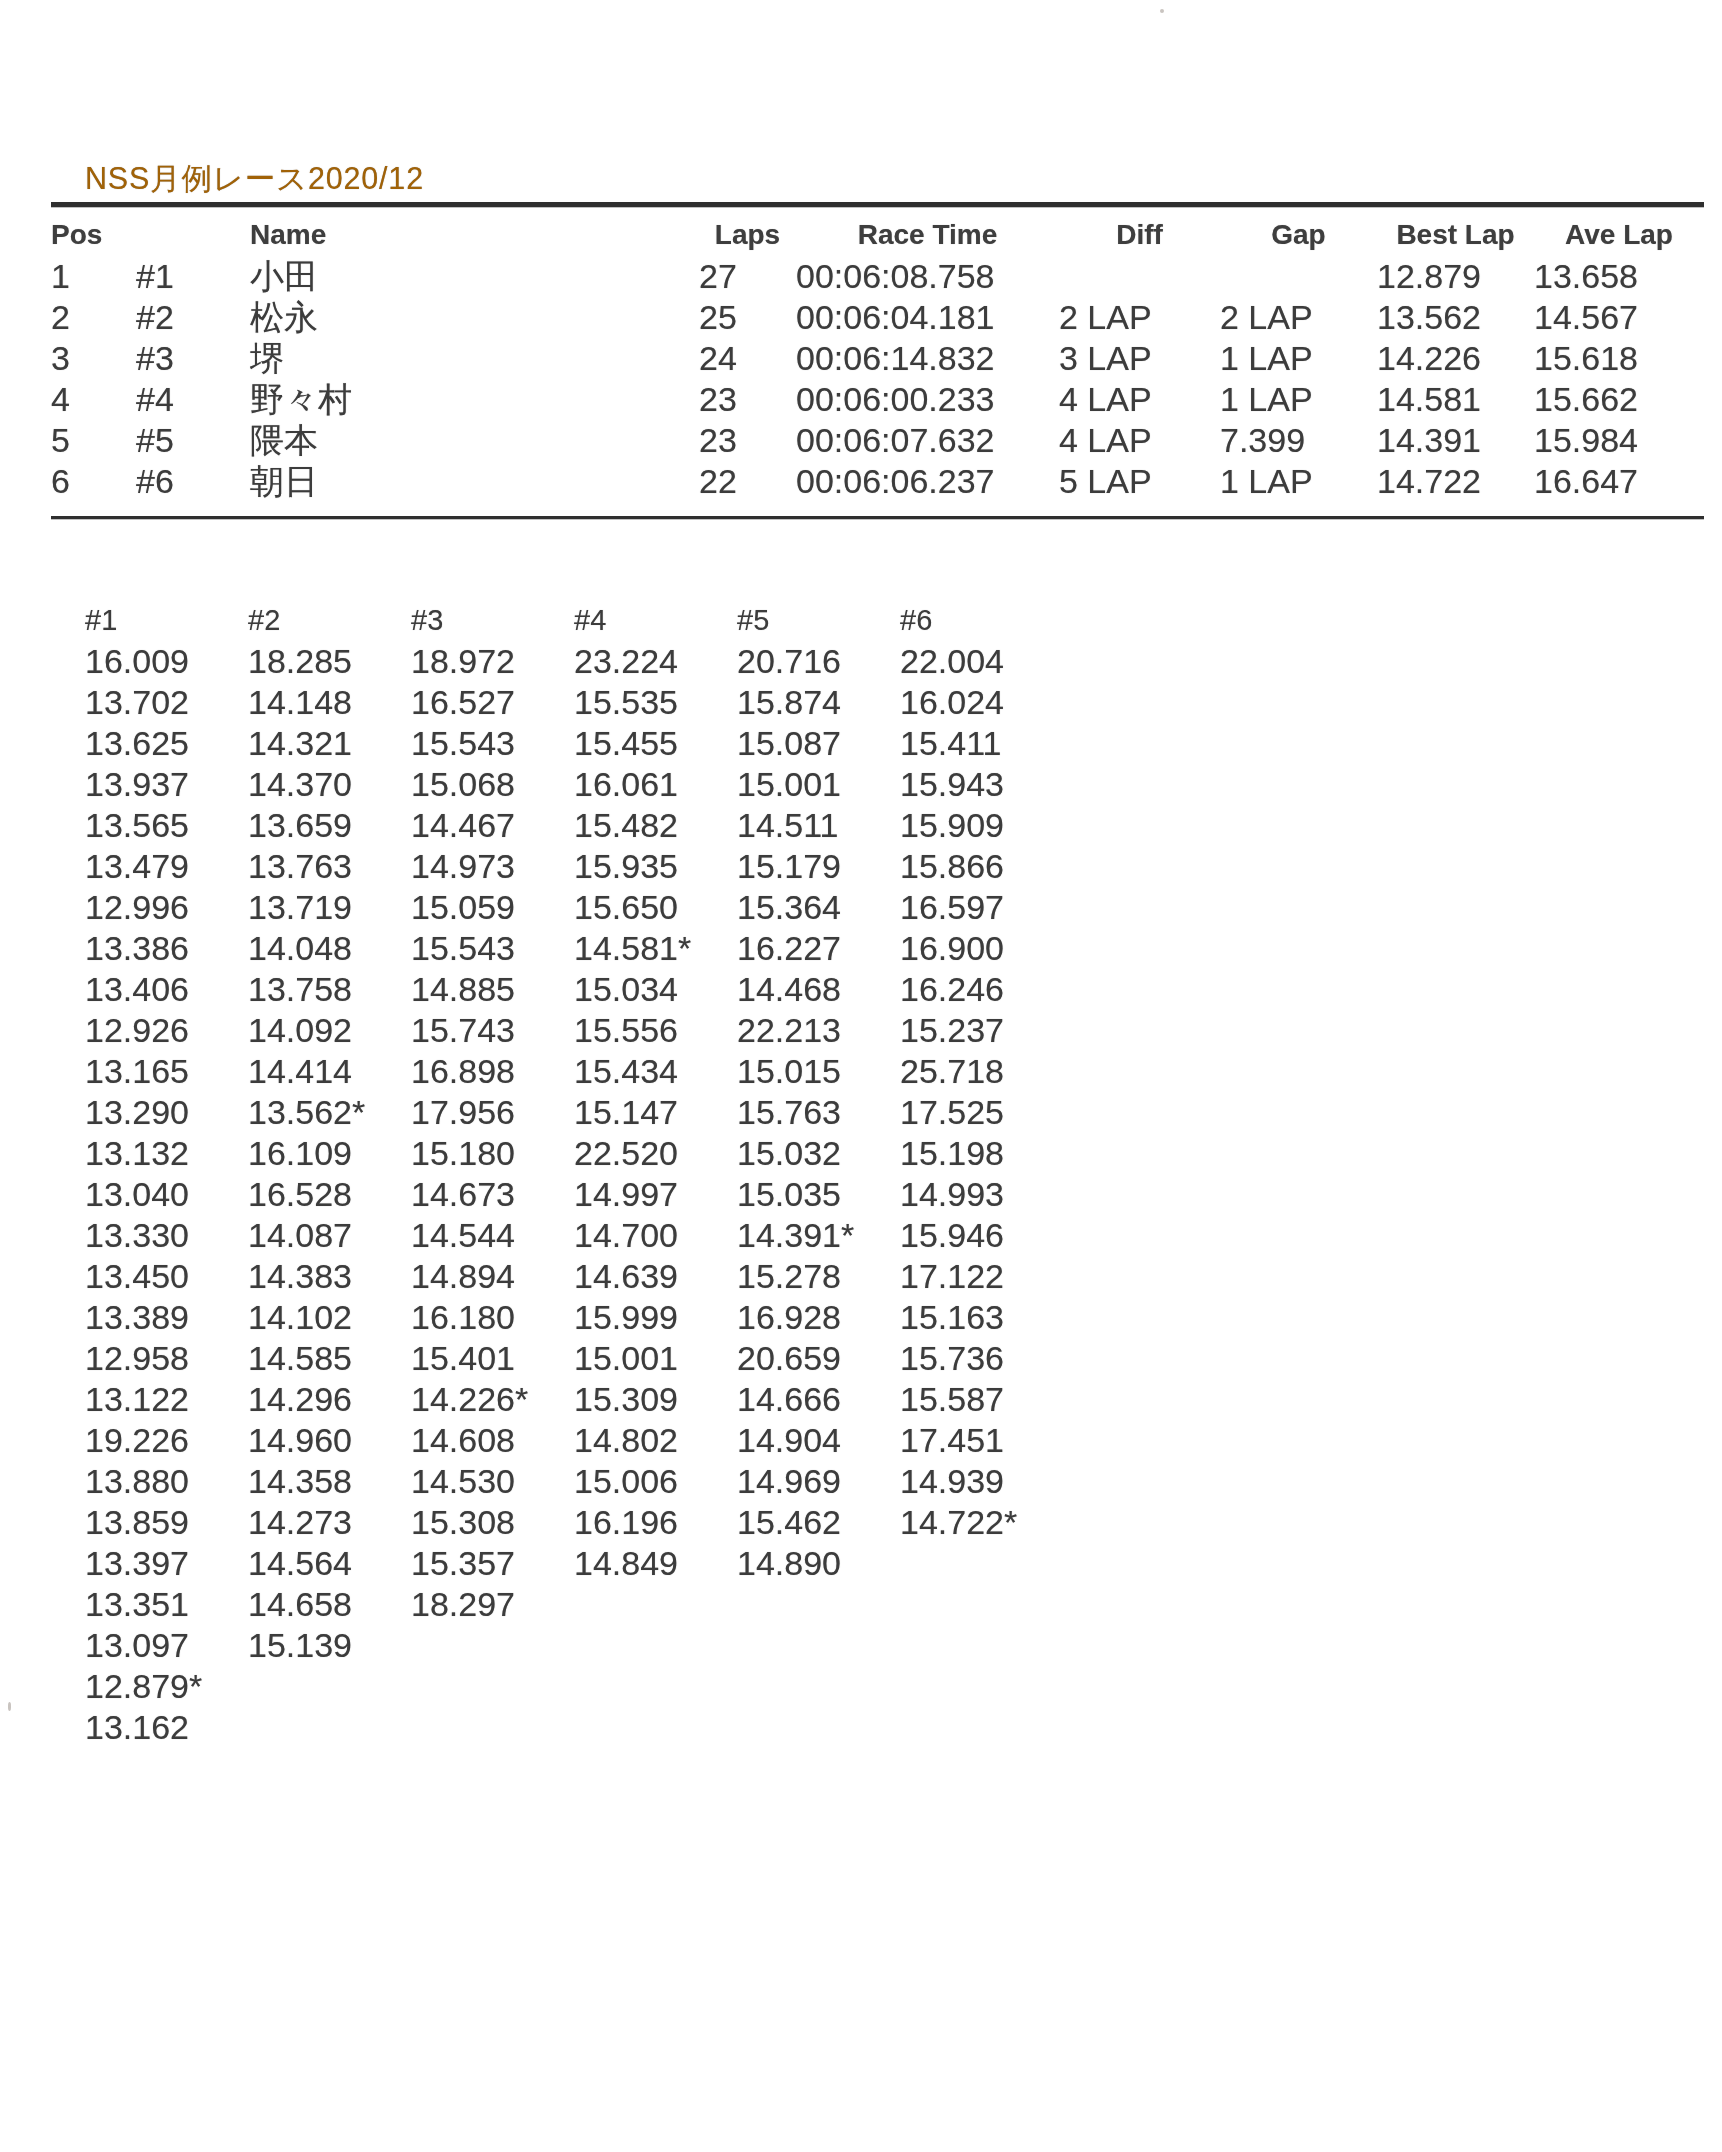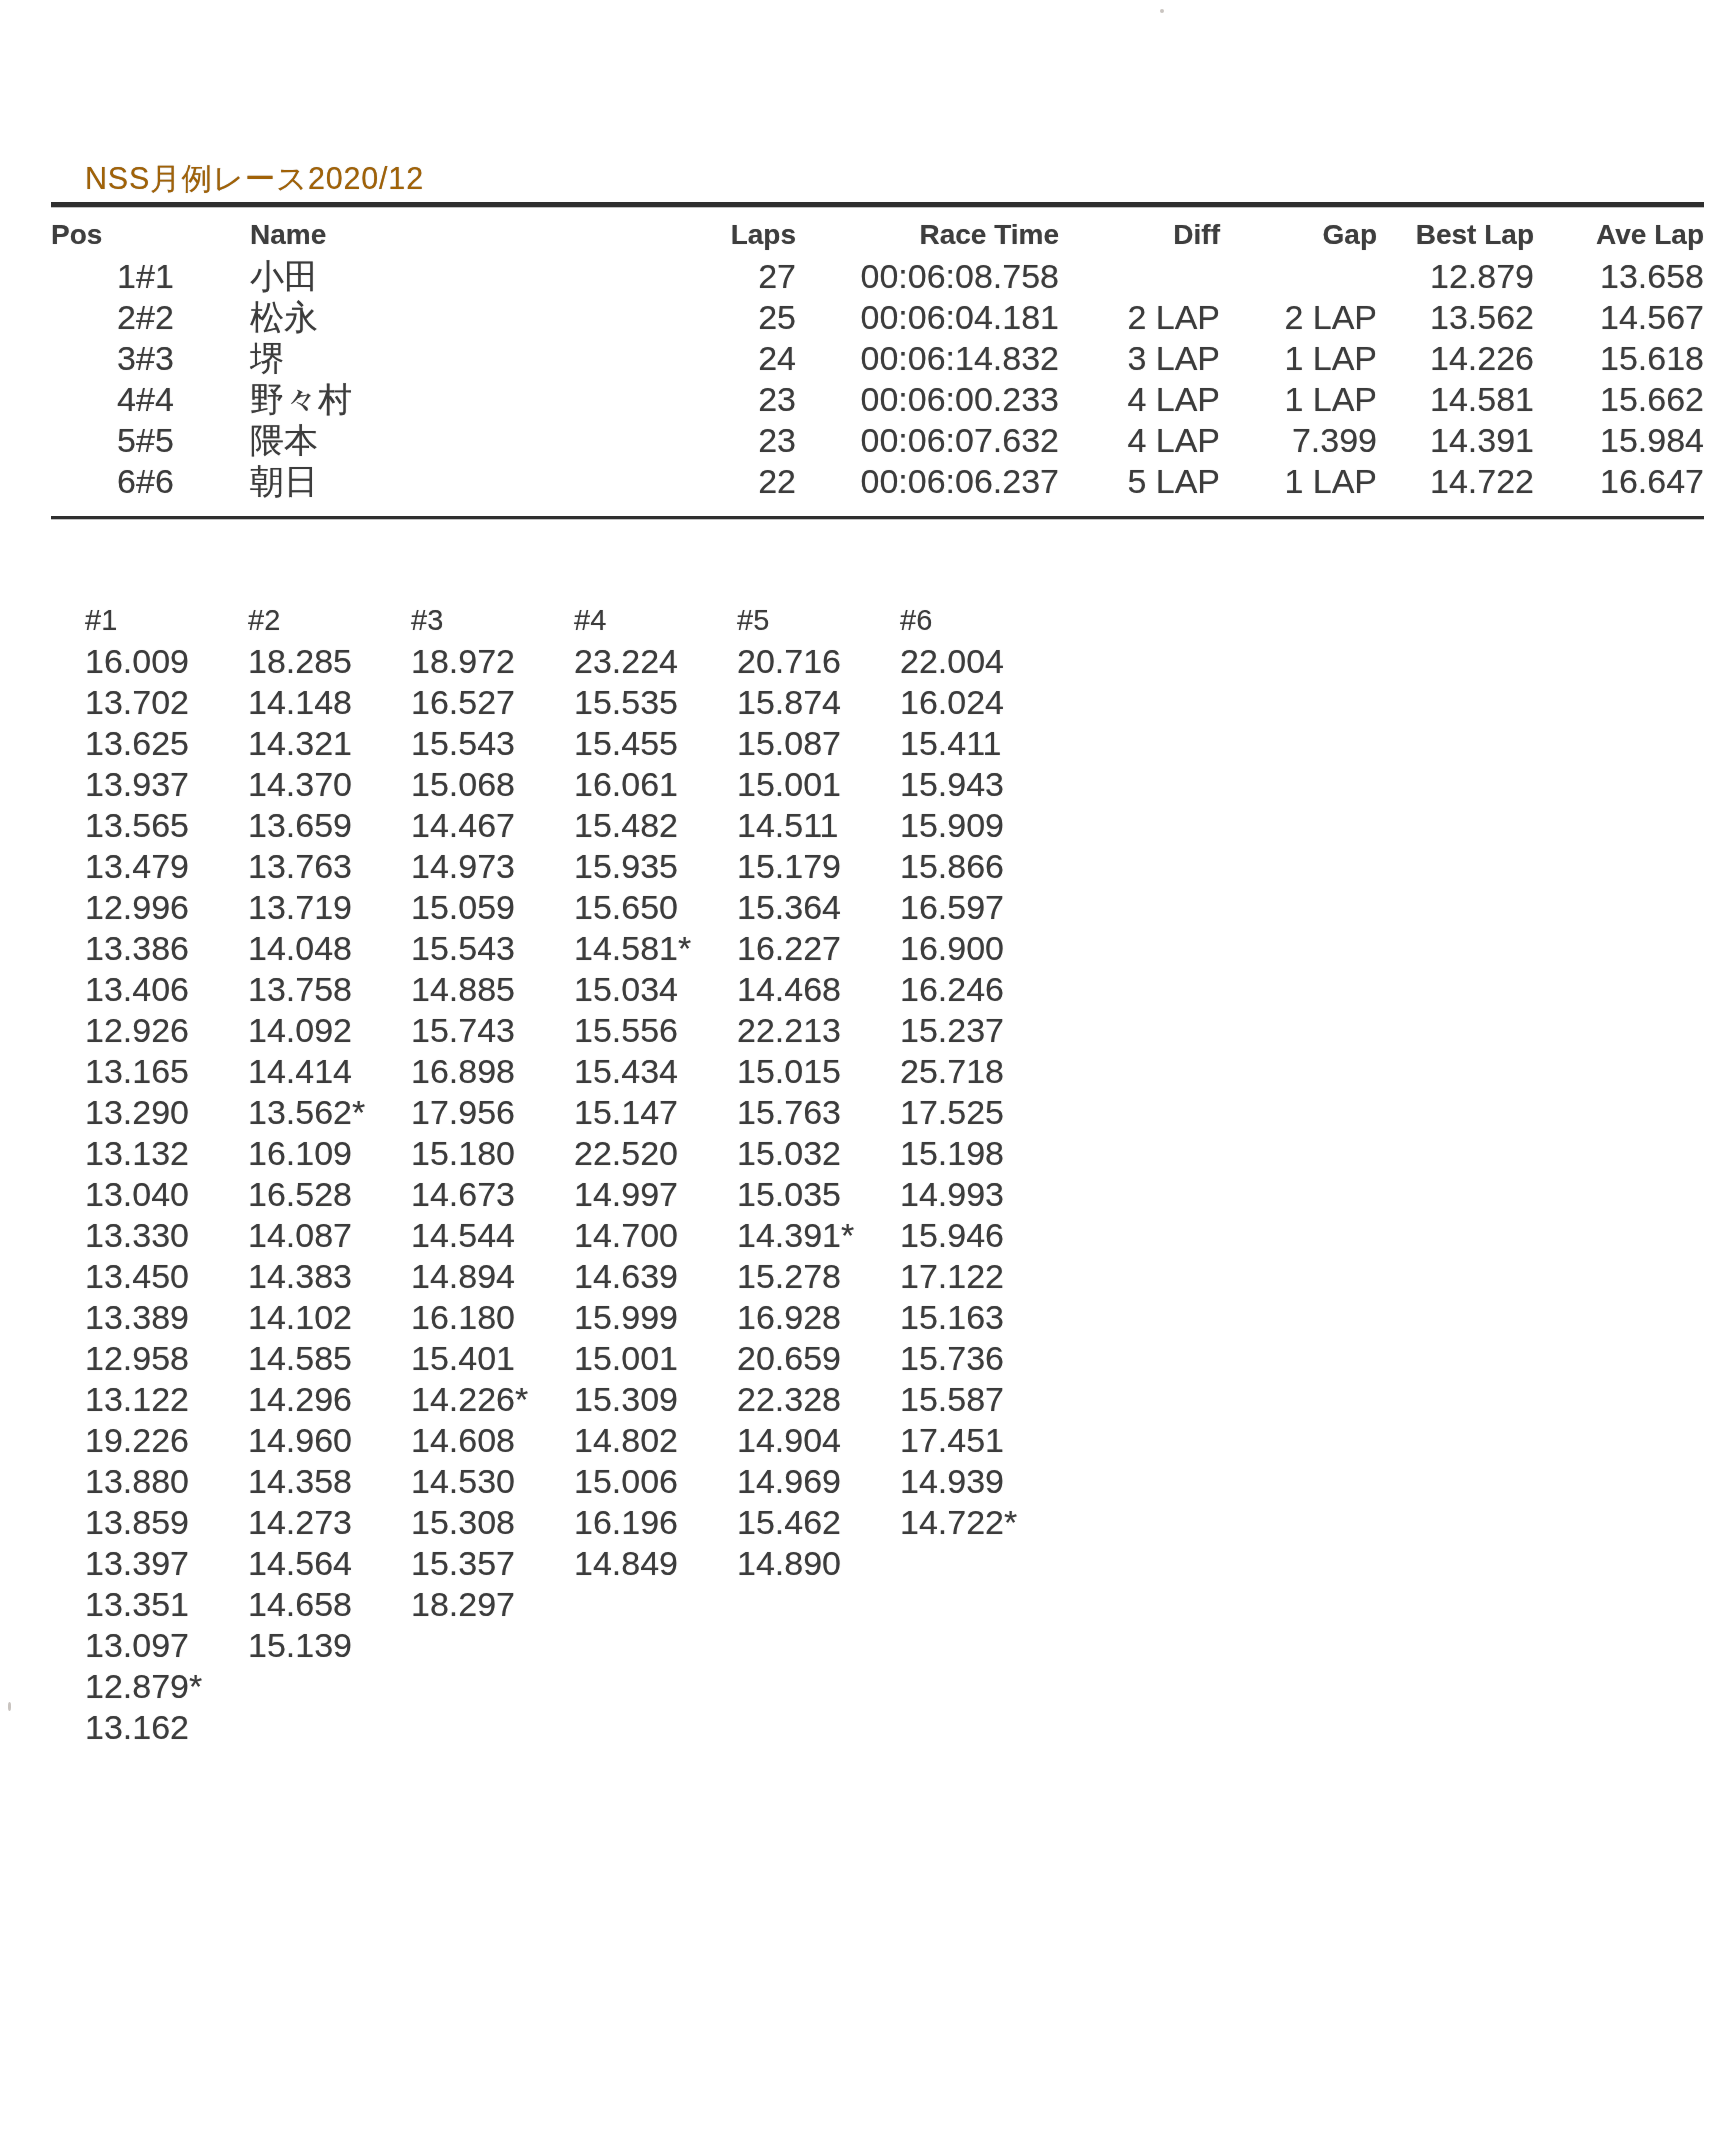--- a/index.html
+++ b/index.html
@@ -74,21 +74,21 @@
     text-shadow: 0 0 0.8px rgba(70,70,70,0.5);
   }
   table.results td {
     font-size: 34px;
     color: #3c3c3c;
     padding: 0;
     line-height: 41px;
     text-shadow: 0 0 0.8px rgba(70,70,70,0.55);
     white-space: nowrap;
   }
-  .ar { text-align: right; }
+  .ar { }
   .col-pos   { width: 85px; }
   .col-car   { width: 114px; }
   .col-name  { width: 449px; }
   .col-laps  { width: 97px; }
   .col-rtime { width: 263px; }
   .col-diff  { width: 161px; }
   .col-gap   { width: 157px; }
   .col-best  { width: 157px; }
   .col-ave   { width: 170px; }
   td.car-cell { padding-left: 47px; text-align: left; }
@@ -356,21 +356,21 @@
         <div class="lap-cell">14.468</div>
         <div class="lap-cell">22.213</div>
         <div class="lap-cell">15.015</div>
         <div class="lap-cell">15.763</div>
         <div class="lap-cell">15.032</div>
         <div class="lap-cell">15.035</div>
         <div class="lap-cell">14.391*</div>
         <div class="lap-cell">15.278</div>
         <div class="lap-cell">16.928</div>
         <div class="lap-cell">20.659</div>
-        <div class="lap-cell">22.328</div>
+        <div class="lap-cell">14.666</div>
         <div class="lap-cell">14.904</div>
         <div class="lap-cell">14.969</div>
         <div class="lap-cell">15.462</div>
         <div class="lap-cell">14.890</div>
       </div>
       <div class="lap-col">
         <div class="lap-col-header">#6</div>
         <div class="lap-cell">22.004</div>
         <div class="lap-cell">16.024</div>
         <div class="lap-cell">15.411</div>

